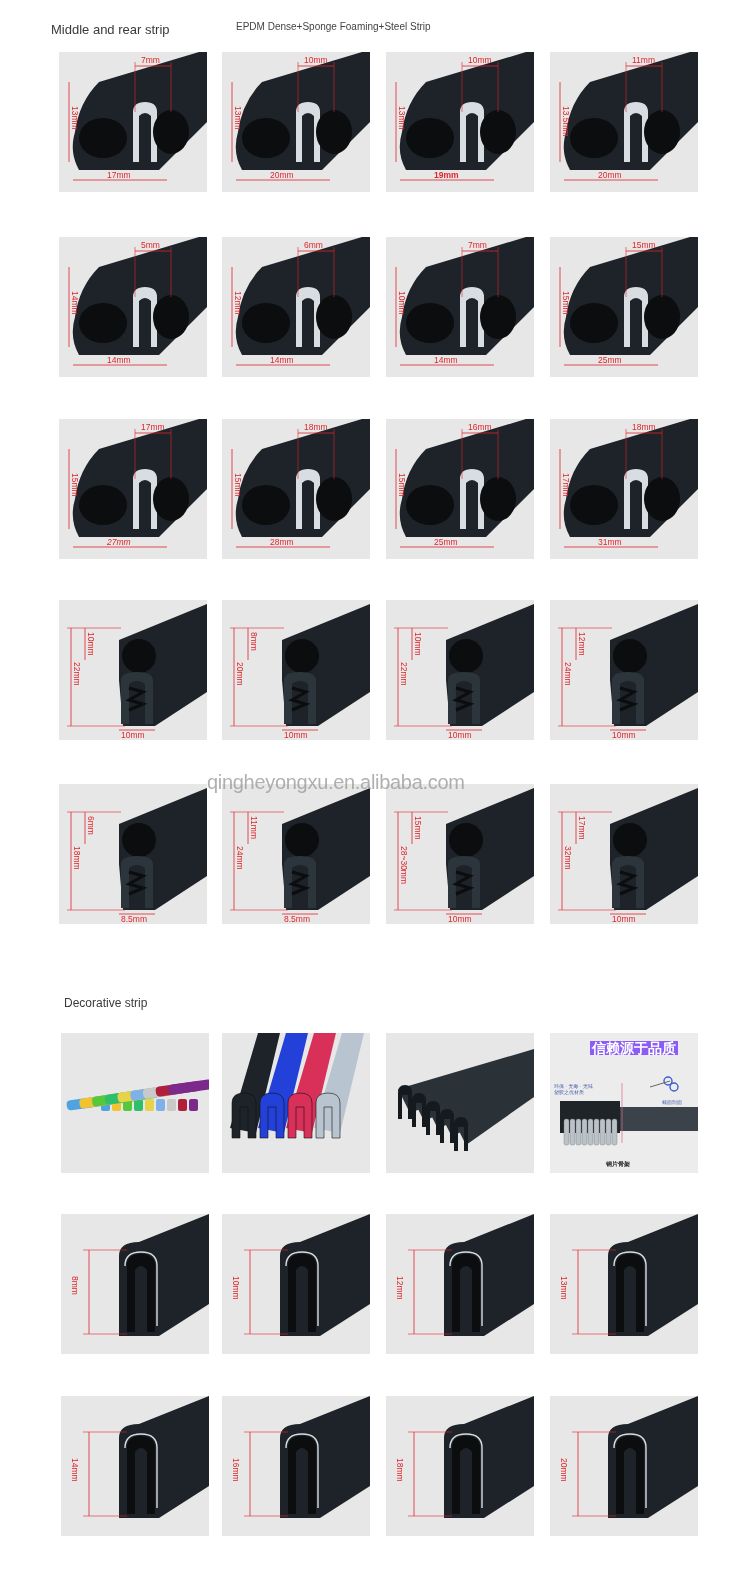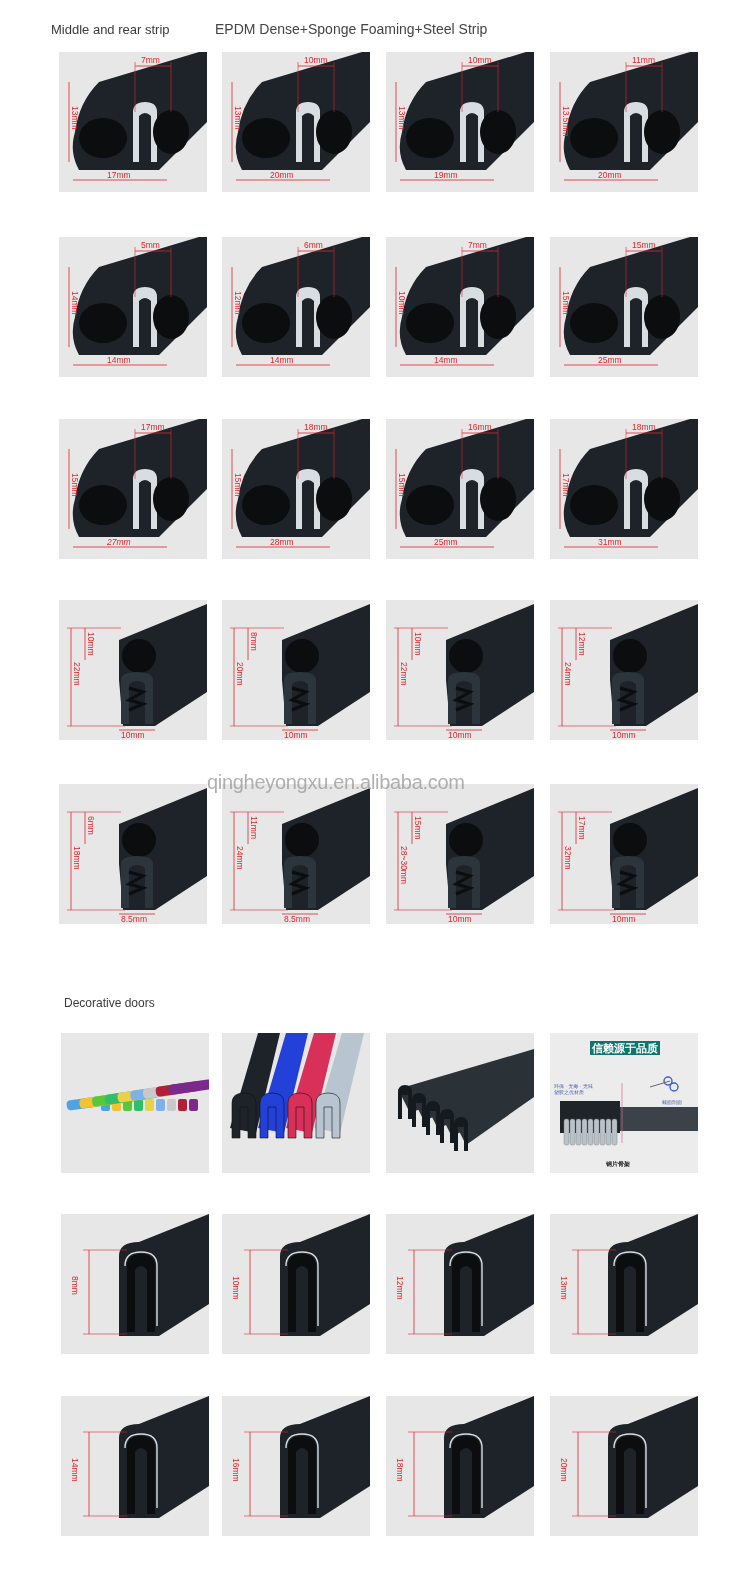--- a/index.html
+++ b/index.html
@@ -1,50 +1,50 @@
 <!DOCTYPE html>
 <html><head>
 <meta charset="utf-8">
 <style>
   * { box-sizing: border-box; margin: 0; padding: 0; }
   html, body { width: 750px; height: 1583px; background: #ffffff; overflow: hidden; }
   body { position: relative; font-family: "Liberation Sans", sans-serif; color: #333; }
 
   .heading { position: absolute; font-family: "Liberation Sans", sans-serif; color: #3a3a3a; }
   .heading.h1 { left: 51px; top: 22px; font-size: 13px; }
-  .heading.sub { left: 215px; top: 21px; font-size: 14px; color: #444; }
+  .heading.sub { left: 236px; top: 21px; font-size: 10px; color: #444; }
   .heading.h2 { left: 64px; top: 996px; font-size: 12px; }
 
   .cell {
     position: absolute; width: 148px; height: 140px;
     background: #e7e7e7; overflow: hidden;
   }
   .cell svg { position: absolute; left: 0; top: 0; width: 148px; height: 140px; }
   .dim {
     position: absolute; color: #e0262b; font-size: 8.5px;
     font-family: "Liberation Sans", sans-serif; white-space: nowrap; line-height: 1;
   }
   .dim.v { transform: rotate(90deg); transform-origin: left top; }
   .watermark {
     position: absolute; left: 207px; top: 771px; font-size: 20px; color: rgba(150,150,150,0.75);
     letter-spacing: -0.3px; font-family: "Liberation Sans", sans-serif; white-space: nowrap;
   }
   .cjk-banner {
-    position: absolute; left: 40px; top: 8px; width: 70px; height: 14px; background: #0f766e;
-    color: #fff; font-size: 11px; text-align: center; line-height: 14px; font-weight: bold;
+    position: absolute; left: 40px; top: 8px; width: 88px; height: 14px; background: #8b5cf6;
+    color: #fff; font-size: 14px; text-align: center; line-height: 14px; font-weight: bold;
   }
   .cjk-small { position: absolute; font-size: 5px; color: #4b5fa8; }
   .cjk-bottom { position: absolute; left: 56px; top: 127px; font-size: 6px; color: #222; font-weight: bold; }
 </style>
 </head>
 <body>
 
 <div class="heading h1">Middle and rear strip</div>
 <div class="heading sub">EPDM Dense+Sponge Foaming+Steel Strip</div>
-<div class="heading h2">Decorative doors</div>
+<div class="heading h2">Decorative strip</div>
 
 <div id="grid">
     <div class="cell" style="left: 59px; top: 52px;">
       <svg viewBox="0 0 148 140">
         <path d="M40 30 L140 0 L148 0 L148 70 L100 118 L20 118 Q10 100 16 80 Q20 50 40 30Z" fill="#1d2328"></path>
            <ellipse cx="44" cy="86" rx="24" ry="20" fill="#0b0d0f"></ellipse>
            <path d="M74 60 Q74 50 86 50 Q98 50 98 60 L98 110 L92 110 L92 64 Q86 58 80 64 L80 110 L74 110Z" fill="#d8dde2"></path>
            <ellipse cx="112" cy="80" rx="18" ry="22" fill="#0b0d0f"></ellipse>
         <line x1="76" y1="14" x2="112" y2="14" stroke="#e0262b" stroke-width="0.8"></line>
              <line x1="76" y1="10" x2="76" y2="60" stroke="#e0262b" stroke-width="0.6"></line>
@@ -79,21 +79,21 @@
            <path d="M74 60 Q74 50 86 50 Q98 50 98 60 L98 110 L92 110 L92 64 Q86 58 80 64 L80 110 L74 110Z" fill="#d8dde2"></path>
            <ellipse cx="112" cy="80" rx="18" ry="22" fill="#0b0d0f"></ellipse>
         <line x1="76" y1="14" x2="112" y2="14" stroke="#e0262b" stroke-width="0.8"></line>
              <line x1="76" y1="10" x2="76" y2="60" stroke="#e0262b" stroke-width="0.6"></line>
              <line x1="112" y1="10" x2="112" y2="60" stroke="#e0262b" stroke-width="0.6"></line>
              <line x1="10" y1="30" x2="10" y2="110" stroke="#e0262b" stroke-width="0.8"></line>
              <line x1="14" y1="128" x2="108" y2="128" stroke="#e0262b" stroke-width="0.8"></line>
       </svg>
       <span class="dim" style="left: 82px; top: 4px;">10mm</span>
       <span class="dim v" style="left: 20px; top: 54px;">13mm</span>
-      <span class="dim" style="left: 48px; top: 119px;">19mm</span>
+      <span class="dim" style="left: 48px; top: 119px; font-weight: bold;">19mm</span>
     </div>
     <div class="cell" style="left: 550px; top: 52px;">
       <svg viewBox="0 0 148 140">
         <path d="M40 30 L140 0 L148 0 L148 70 L100 118 L20 118 Q10 100 16 80 Q20 50 40 30Z" fill="#1d2328"></path>
            <ellipse cx="44" cy="86" rx="24" ry="20" fill="#0b0d0f"></ellipse>
            <path d="M74 60 Q74 50 86 50 Q98 50 98 60 L98 110 L92 110 L92 64 Q86 58 80 64 L80 110 L74 110Z" fill="#d8dde2"></path>
            <ellipse cx="112" cy="80" rx="18" ry="22" fill="#0b0d0f"></ellipse>
         <line x1="76" y1="14" x2="112" y2="14" stroke="#e0262b" stroke-width="0.8"></line>
              <line x1="76" y1="10" x2="76" y2="60" stroke="#e0262b" stroke-width="0.6"></line>
              <line x1="112" y1="10" x2="112" y2="60" stroke="#e0262b" stroke-width="0.6"></line>

